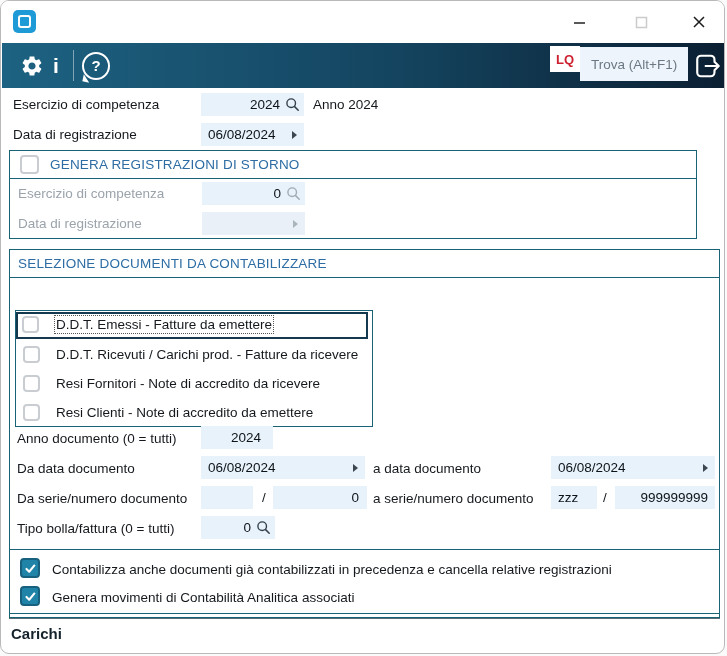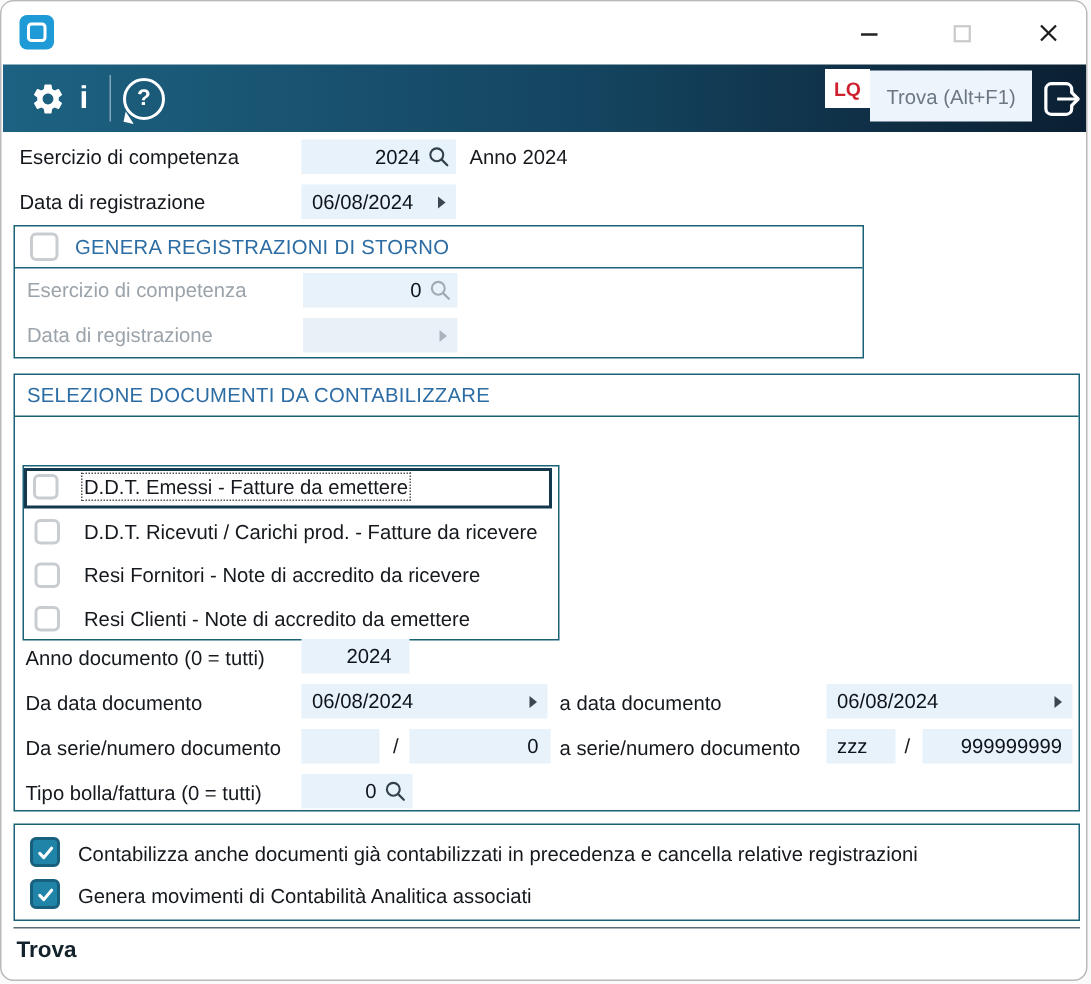--- a/index.html
+++ b/index.html
@@ -121,21 +121,21 @@
       </span>
   </div>
   <span class="note" style="left:312px;top:96px;">Anno 2024</span>
 
   <span class="lbl" style="left:12px;top:126px;">Data di registrazione</span>
   <div class="field lft" style="left:200px;top:122px;width:103px;">
     <span class="val">06/08/2024</span>
     <span class="tri"></span>
   </div>
 
-  <div class="gbox" style="left:8px;top:149px;width:567px;height:89px;">
+  <div class="gbox" style="left:8px;top:149px;width:688px;height:89px;">
     <div class="gbox-head">
       <span class="cb" style="left:10px;top:4px;width:19px;height:19px;"></span>
       <span class="gbox-title" style="left:40px;">GENERA REGISTRAZIONI DI STORNO</span>
     </div>
     <span class="lbl dis" style="left:8px;top:35px;">Esercizio di competenza</span>
     <div class="field rgt" style="left:192px;top:31px;width:103px;padding-right:24px;">
       <span class="val">0</span>
       <span class="mag dis">
           <svg width="15" height="15" viewBox="0 0 15 15">
             <circle cx="6.2" cy="6.2" r="4.3" fill="none" stroke="currentColor" stroke-width="1.4"></circle>
@@ -143,21 +143,21 @@
           </svg>
         </span>
     </div>
     <span class="lbl dis" style="left:8px;top:65px;">Data di registrazione</span>
     <div class="field dis lft" style="left:192px;top:61px;width:103px;">
       <span class="val"></span>
       <span class="tri dis"></span>
     </div>
   </div>
 
-  <div class="gbox" style="left:8px;top:248px;width:711px;height:292px;">
+  <div class="gbox" style="left:8px;top:248px;width:711px;height:369px;">
     <div class="gbox-head">
       <span class="gbox-title" style="left:8px;">SELEZIONE DOCUMENTI DA CONTABILIZZARE</span>
     </div>
   </div>
 
   <div class="list-box">
     <div class="doc-row focused" style="top:1px;">
       <span class="cb"></span>
       <span class="doc-lbl">D.D.T. Emessi - Fatture da emettere</span>
     </div>
@@ -228,15 +228,15 @@
     <span class="opt-lbl" style="left:42px;top:12px;">Contabilizza anche documenti già contabilizzati in precedenza e cancella relative registrazioni</span>
     <span class="cb checked" style="left:10px;top:36px;width:20px;height:20px;">
       <svg width="13" height="13" viewBox="0 0 12 12">
           <path d="M2.3 6.4l2.5 2.6 4.8-5.8" stroke="#fff" stroke-width="1.9" fill="none" stroke-linecap="round" stroke-linejoin="round"></path>
         </svg>
     </span>
     <span class="opt-lbl" style="left:42px;top:40px;">Genera movimenti di Contabilità Analitica associati</span>
   </div>
 
   <div class="status-sep"></div>
-  <span class="status-text">Trova</span>
+  <span class="status-text">Carichi</span>
 
 </div>
 
 </body></html>

